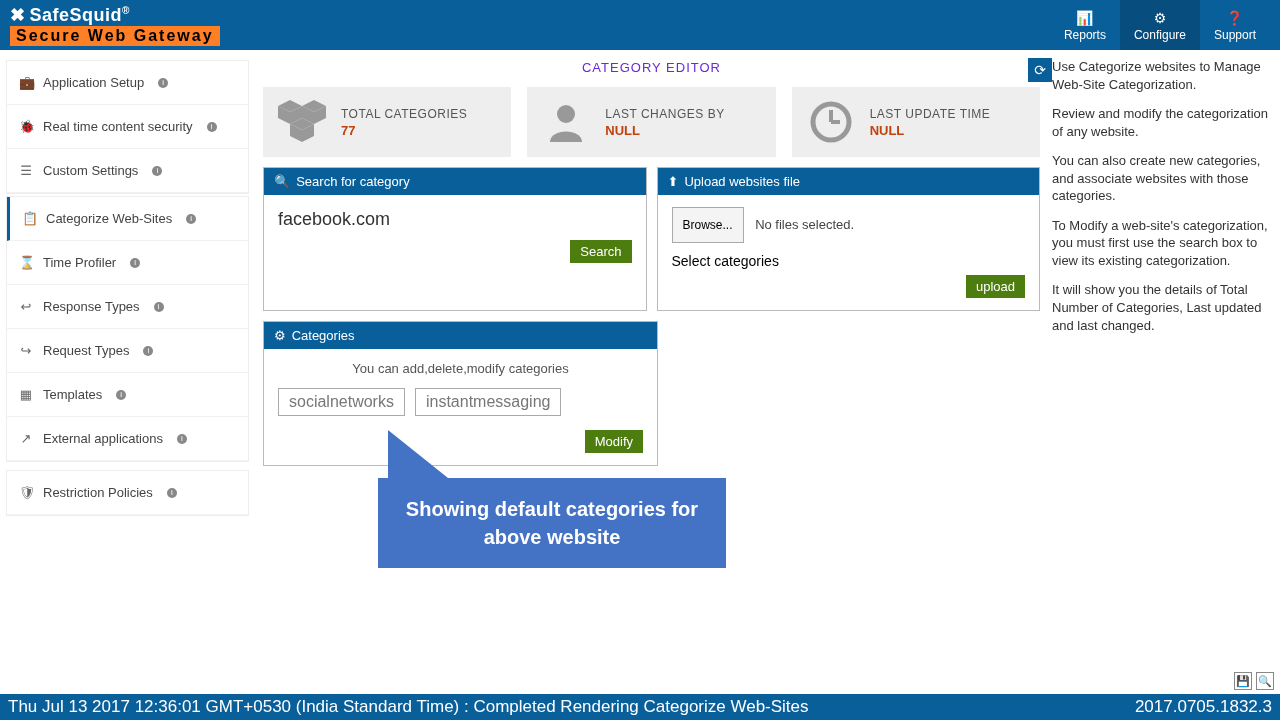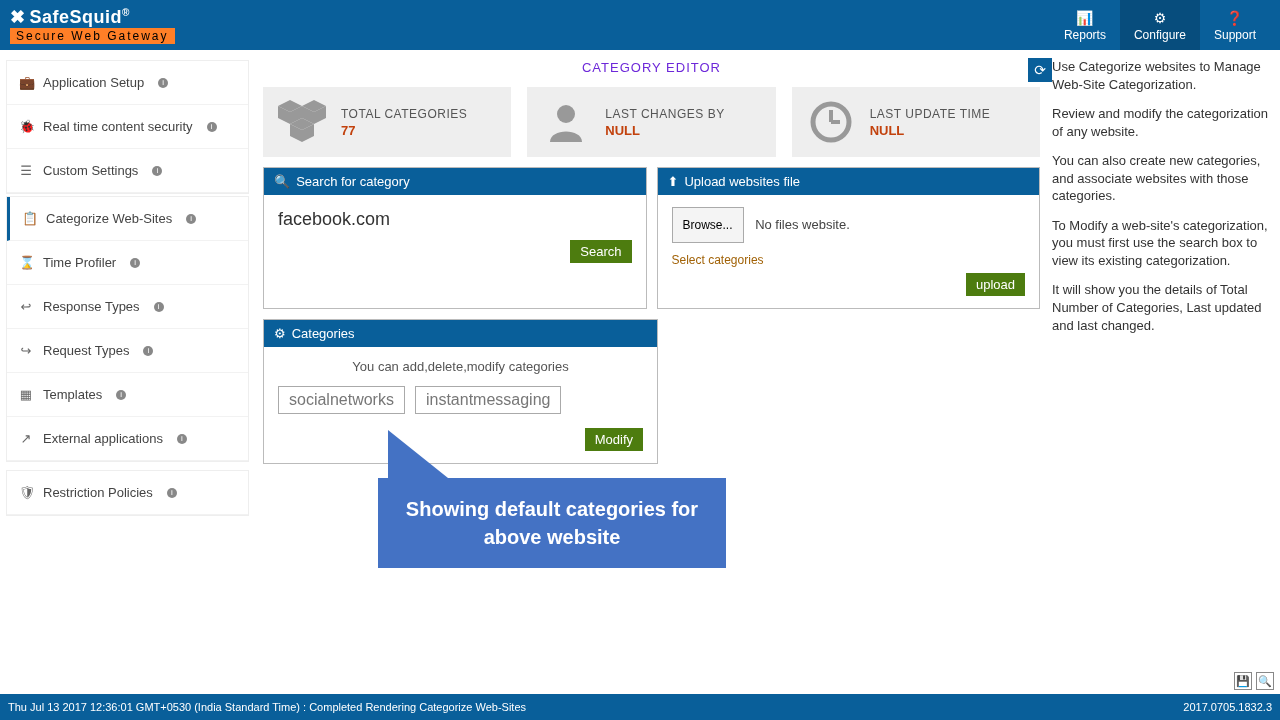--- a/index.html
+++ b/index.html
@@ -1,21 +1,21 @@
 <!DOCTYPE html>
 <html><head>
 <meta charset="utf-8">
 <style>
   * { box-sizing: border-box; margin: 0; padding: 0; }
   body { font-family: "Segoe UI", Arial, sans-serif; font-size: 13px; color: #333; background: #fff; width: 1280px; height: 720px; overflow: hidden; position: relative; }
   .topbar { background: #095f9a; height: 50px; display: flex; align-items: center; justify-content: space-between; padding: 0 10px; }
   .logo-block { display: flex; flex-direction: column; }
   .logo-main { color: #fff; font-size: 18px; font-weight: bold; letter-spacing: 0.5px; display: flex; align-items: center; gap: 4px; }
   .logo-main .reg { font-size: 10px; vertical-align: super; }
-  .logo-sub { background: #ff7f27; color: #000; font-size: 12px; padding: 1px 6px; letter-spacing: 2px; font-weight: normal; }
+  .logo-sub { background: #ff7f27; color: #000; font-size: 16px; padding: 1px 6px; letter-spacing: 2px; font-weight: bold; }
   .topnav { display: flex; height: 50px; }
   .topnav-item { color: #fff; text-align: center; padding: 6px 14px 4px; font-size: 12px; cursor: pointer; display: flex; flex-direction: column; align-items: center; justify-content: center; }
   .topnav-item.active { background: #074d7d; }
   .topnav-item .icon { font-size: 14px; margin-bottom: 2px; }
   .layout { display: flex; height: calc(720px - 50px - 26px); }
   .sidebar { width: 255px; padding: 10px 6px; }
   .side-group { background: #fff; border: 1px solid #eee; }
   .side-item { padding: 14px 12px; border-bottom: 1px solid #f2f2f2; font-size: 13px; color: #444; cursor: pointer; display: flex; align-items: center; gap: 10px; position: relative; }
   .side-item.active { border-left: 3px solid #095f9a; background: #fff; font-weight: 500; }
   .side-item .info { width: 10px; height: 10px; border-radius: 50%; background: #888; color: #fff; font-size: 8px; display: inline-flex; align-items: center; justify-content: center; margin-left: 4px; }
@@ -33,28 +33,28 @@
   .panel.search { flex: 1; }
   .panel.upload { flex: 1; }
   .panel.categories { width: 395px; }
   .panel-header { background: #095f9a; color: #fff; font-size: 13px; padding: 6px 10px; display: flex; align-items: center; gap: 6px; }
   .panel-body { padding: 12px 14px; position: relative; }
   .search-input { border: none; outline: none; font-size: 18px; width: 100%; color: #333; padding: 2px 0 10px; }
   .btn { background: #4d7c0f; color: #fff; border: none; padding: 4px 10px; font-size: 13px; cursor: pointer; text-align: right; }
   .btn-row { text-align: right; }
   .browse-btn { background: #f4f4f4; border: 1px solid #aaa; padding: 10px 10px; font-size: 12px; cursor: pointer; }
   .nofiles { color: #444; font-size: 13px; margin-left: 8px; }
-  .selectcat { color: #a16207; font-size: 12px; margin-top: 10px; }
+  .selectcat { color: #000000; font-size: 14px; margin-top: 10px; }
   .cat-desc { text-align: center; color: #555; font-size: 13px; margin-bottom: 12px; }
   .chips { display: flex; gap: 10px; flex-wrap: wrap; margin-bottom: 14px; }
   .chip { border: 1px solid #aaa; padding: 4px 10px; color: #777; font-size: 16px; }
   .rightcol { width: 232px; padding: 8px 8px 8px 4px; position: relative; }
   .refresh-icon { position: absolute; top: 8px; left: -20px; width: 24px; height: 24px; background: #095f9a; color: #fff; display: flex; align-items: center; justify-content: center; font-size: 14px; cursor: pointer; }
   .helptext p { font-size: 13px; color: #333; margin-bottom: 12px; line-height: 1.35; }
-  .footer { position: absolute; bottom: 0; left: 0; right: 0; background: #095f9a; color: #fff; font-size: 11px; height: 26px; display: flex; align-items: center; justify-content: space-between; padding: 0 8px; gap: 40px; }
+  .footer { position: absolute; bottom: 0; left: 0; right: 0; background: #095f9a; color: #fff; font-size: 17px; height: 26px; display: flex; align-items: center; justify-content: space-between; padding: 0 8px; gap: 40px; }
   .version-bar { position: absolute; bottom: 26px; right: 0; background: #fff; color: #333; font-size: 11px; padding: 4px 6px; display: flex; align-items: center; gap: 6px; }
   .mini-icons { display: flex; gap: 4px; }
   .mini-icon { width: 18px; height: 18px; border: 1px solid #888; display: flex; align-items: center; justify-content: center; font-size: 11px; cursor: pointer; }
   .callout { position: absolute; left: 378px; top: 478px; width: 348px; height: 90px; background: #4472c4; color: #fff; display: flex; align-items: center; justify-content: center; font-size: 20px; font-weight: bold; text-align: center; padding: 17px 20px; line-height: 1.4; }
   .callout::before { content: ""; position: absolute; top: -48px; left: 10px; border-left: 0 solid transparent; border-right: 60px solid transparent; border-bottom: 48px solid #4472c4; }
   svg { display: block; }
 </style>
 </head>
 <body>
 
@@ -213,21 +213,21 @@
           </div>
         </div>
         <div class="panel upload">
           <div class="panel-header">
             <span>⬆</span>
             <span>Upload websites file</span>
           </div>
           <div class="panel-body">
             <div>
               <button class="browse-btn">Browse...</button>
-              <span class="nofiles">No files website.</span>
+              <span class="nofiles">No files selected.</span>
             </div>
             <div class="selectcat">Select categories</div>
             <div class="btn-row" style="margin-top:6px;">
               <button class="btn">upload</button>
             </div>
           </div>
         </div>
       </div>
 
       <div class="panel categories">

